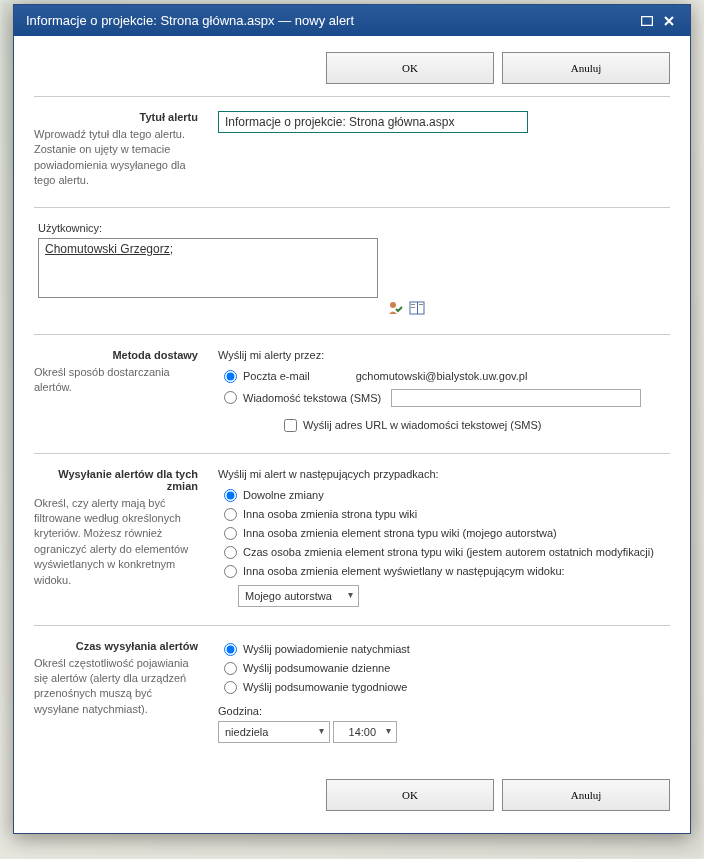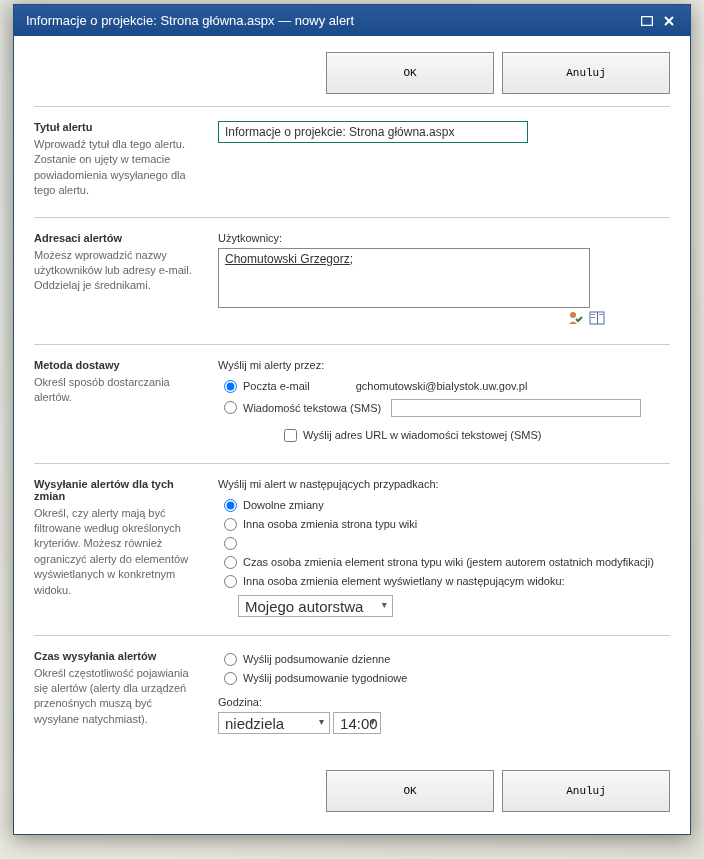--- a/index.html
+++ b/index.html
@@ -56,42 +56,43 @@
 }
 .button-row {
   display: flex;
   justify-content: flex-end;
   gap: 8px;
   margin-bottom: 12px;
 }
 .button-row.bottom { margin-top: 18px; margin-bottom: 6px; }
 .btn {
   width: 168px;
-  height: 42px;
+  height: 32px;
   background: linear-gradient(to bottom, #f8f8f8, #e8e8e8);
   border: 1px solid #888;
   font-size: 11px;
   cursor: pointer;
-  font-family: Liberation Mono, monospace;
+  font-family: Liberation Serif, serif;
 }
 .section {
   display: flex;
   border-top: 1px solid #ccc;
   padding: 14px 0 18px;
 }
 .section-left {
   width: 180px;
   padding-right: 16px;
   color: #555;
 }
 .section-title {
   font-weight: bold;
   color: #333;
   margin-bottom: 4px;
   font-size: 11px;
+  text-align: right;
 }
 .section-desc {
   color: #666;
   font-size: 11px;
   line-height: 1.4;
 }
 .section-right {
   flex: 1;
   padding-left: 4px;
 }
@@ -102,21 +103,21 @@
 }
 .text-input {
   width: 310px;
   padding: 3px 6px;
   border: 1px solid #0f766e;
   font-size: 12px;
   font-family: inherit;
   color: #333;
 }
 .textarea {
-  width: 372px;
+  width: 340px;
   height: 60px;
   padding: 3px 6px;
   border: 1px solid #888;
   font-size: 12px;
   font-family: inherit;
   resize: none;
   color: #333;
 }
 .icon-row {
   width: 388px;
@@ -149,21 +150,21 @@
   padding: 2px 4px;
   border: 1px solid #aaa;
   font-size: 11px;
   margin-left: 4px;
 }
 .sms-check-wrapper { margin-left: 60px; margin-top: 6px; }
 .select-box {
   padding: 2px 20px 2px 6px;
   border: 1px solid #aaa;
   background: #fff;
-  font-size: 15px;
+  font-size: 11px;
   font-family: inherit;
   color: #333;
   height: 22px;
   cursor: pointer;
   position: relative;
 }
 .select-wrapper {
   display: inline-block;
   position: relative;
 }
@@ -212,24 +213,20 @@
       <div class="section-left">
         <div class="section-title">Tytuł alertu</div>
         <div class="section-desc">Wprowadź tytuł dla tego alertu. Zostanie on ujęty w temacie powiadomienia wysyłanego dla tego alertu.</div>
       </div>
       <div class="section-right">
         <input type="text" class="text-input" value="Informacje o projekcie: Strona główna.aspx" style="">
       </div>
     </div>
 
     <div class="section">
-      <div class="section-left">
-        <div class="section-title">Adresaci alertów</div>
-        <div class="section-desc">Możesz wprowadzić nazwy użytkowników lub adresy e-mail. Oddzielaj je średnikami.</div>
-      </div>
       <div class="section-right">
         <span class="field-label">Użytkownicy:</span>
         <div class="textarea" contenteditable="true" style=""><span style="text-decoration:underline">Chomutowski Grzegorz;</span></div>
         <div class="icon-row">
           <span class="icon-small">
             <svg width="16" height="16" viewBox="0 0 16 16">
                 <circle cx="6" cy="5" r="3" fill="#d08050"></circle>
                 <path d="M2 14 Q6 9 10 14 Z" fill="#d08050"></path>
                 <path d="M9 9 L11 11 L15 7" stroke="#3a7a3a" stroke-width="2" fill="none"></path>
               </svg>
@@ -281,20 +278,21 @@
         <div class="radio-row">
           <input type="radio" name="changes" checked="" style="">
           <span class="radio-label">Dowolne zmiany</span>
         </div>
         <div class="radio-row">
           <input type="radio" name="changes" style="">
           <span class="radio-label">Inna osoba zmienia strona typu wiki</span>
         </div>
         <div class="radio-row">
           <input type="radio" name="changes" style="">
+          <span class="radio-label">Inna osoba zmienia element strona typu wiki (mojego autorstwa)</span>
         </div>
         <div class="radio-row">
           <input type="radio" name="changes" style="">
           <span class="radio-label">Czas osoba zmienia element strona typu wiki (jestem autorem ostatnich modyfikacji)</span>
         </div>
         <div class="radio-row">
           <input type="radio" name="changes" style="">
           <span class="radio-label">Inna osoba zmienia element wyświetlany w następującym widoku:</span>
         </div>
         <div class="indent">
@@ -304,35 +302,39 @@
         </div>
       </div>
     </div>
 
     <div class="section">
       <div class="section-left">
         <div class="section-title">Czas wysyłania alertów</div>
         <div class="section-desc">Określ częstotliwość pojawiania się alertów (alerty dla urządzeń przenośnych muszą być wysyłane natychmiast).</div>
       </div>
       <div class="section-right">
+        <div class="radio-row">
+          <input type="radio" name="timing" checked="" style="">
+          <span class="radio-label">Wyślij powiadomienie natychmiast</span>
+        </div>
         <div class="radio-row">
           <input type="radio" name="timing" style="">
           <span class="radio-label">Wyślij podsumowanie dzienne</span>
         </div>
         <div class="radio-row">
           <input type="radio" name="timing" style="">
           <span class="radio-label">Wyślij podsumowanie tygodniowe</span>
         </div>
         <div class="time-row">
           <span class="field-label">Godzina:</span>
           <span class="select-wrapper">
             <button class="select-box" style="width:112px;text-align:left"><span>niedziela</span></button>
           </span>
           <span class="select-wrapper">
-            <button class="select-box" style="width:48px;text-align:right"><span>14:00</span></button>
+            <button class="select-box" style="width:64px;text-align:right"><span>14:00</span></button>
           </span>
         </div>
       </div>
     </div>
 
     <div class="button-row bottom">
       <button class="btn">OK</button>
       <button class="btn">Anuluj</button>
     </div>
 

